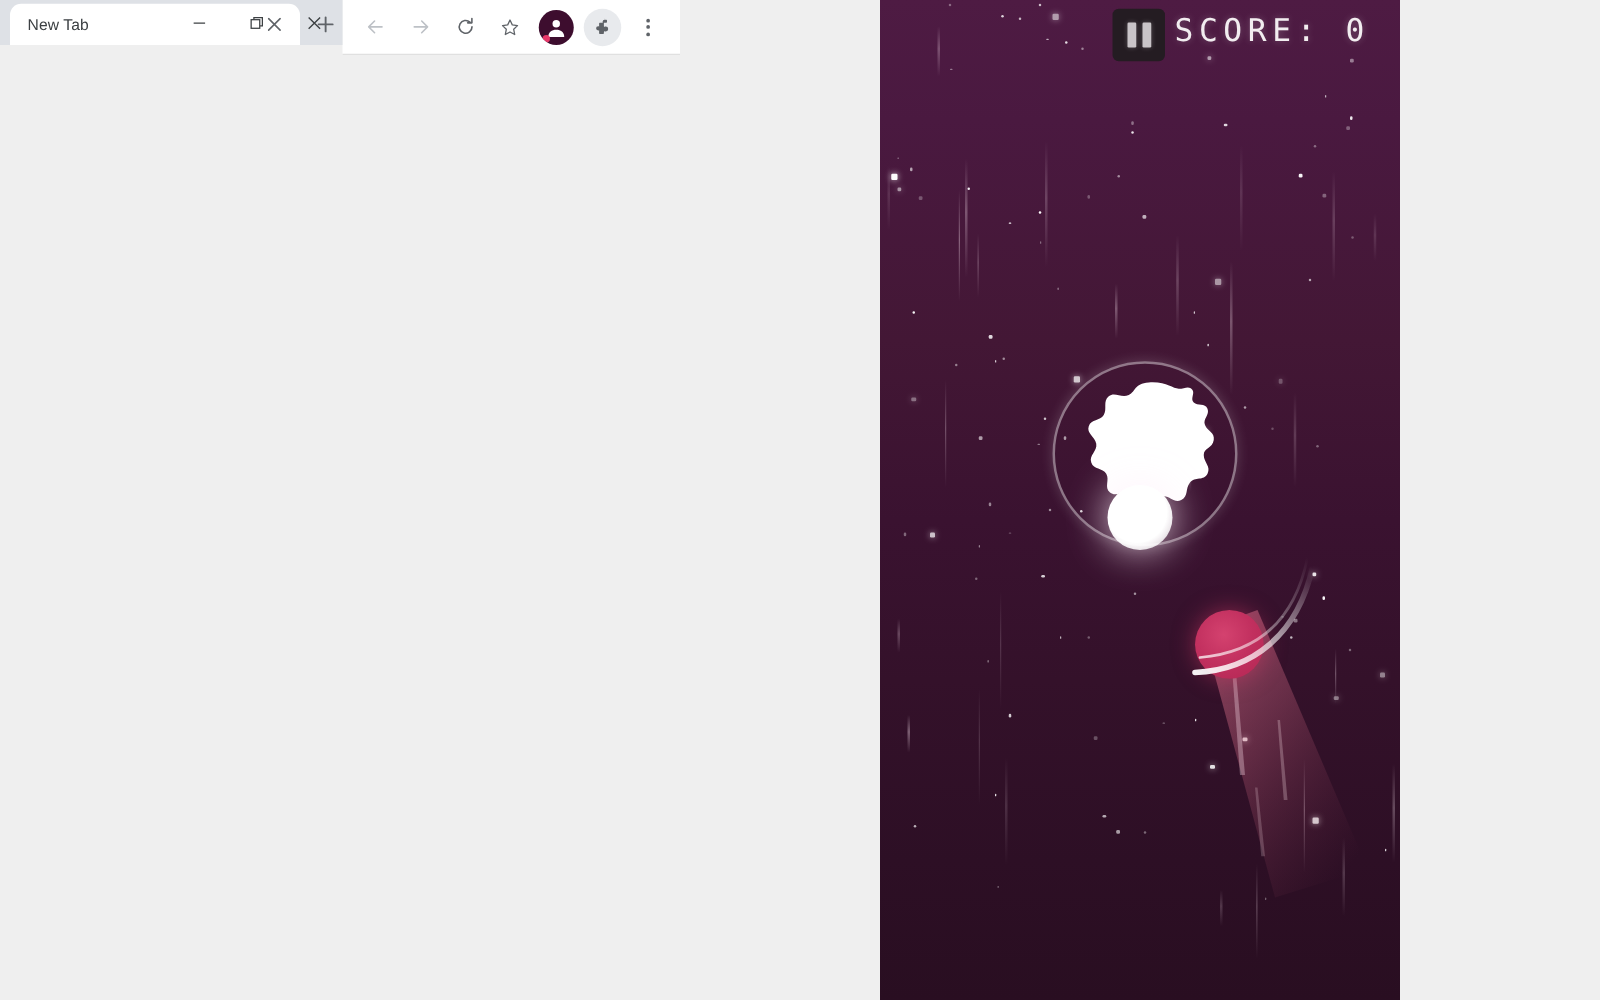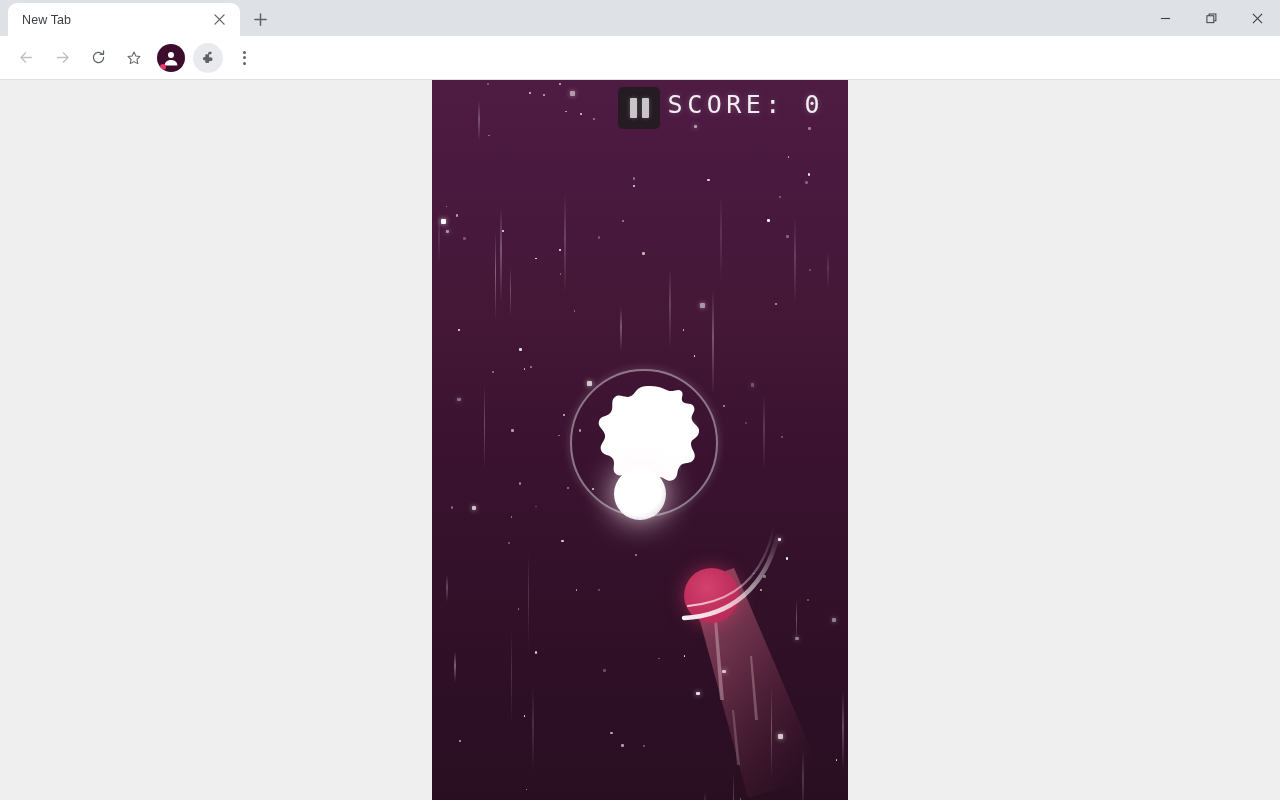--- a/index.html
+++ b/index.html
@@ -3,21 +3,21 @@
 <meta charset="utf-8">
 <style>
   * { margin:0; padding:0; box-sizing:border-box; }
   html, body {
     width:1280px; height:800px; overflow:hidden;
     font-family:"Liberation Sans", sans-serif;
     background:#efefef;
   }
 
   
-  .browser { width:1280px; height:800px; display:flex; flex-direction:column; background:#efefef; }
+  .browser { width:1280px; height:800px; display:flex; background:#efefef; }
 
   .tabstrip {
     height:36px; background:#dee1e6; display:flex; align-items:flex-end;
     position:relative; flex:0 0 36px;
   }
   .tab {
     width:232px; height:33px; background:#ffffff;
     border-radius:9px 9px 0 0; margin-left:8px;
     display:flex; align-items:center; padding:0 10px 0 14px;
     position:relative;

